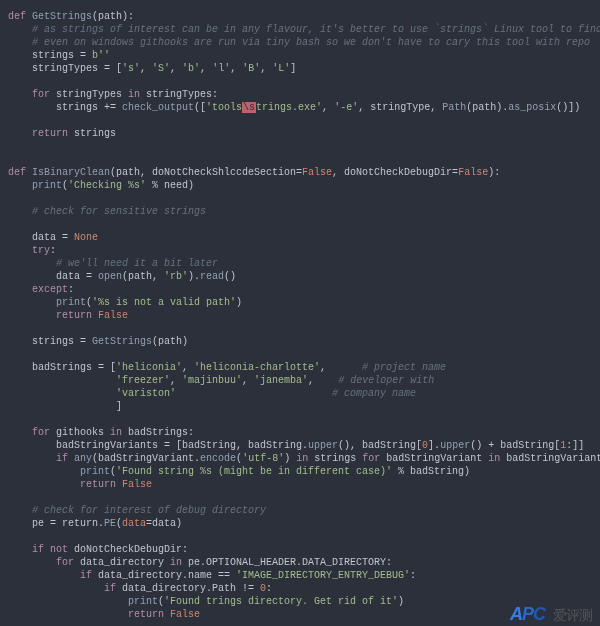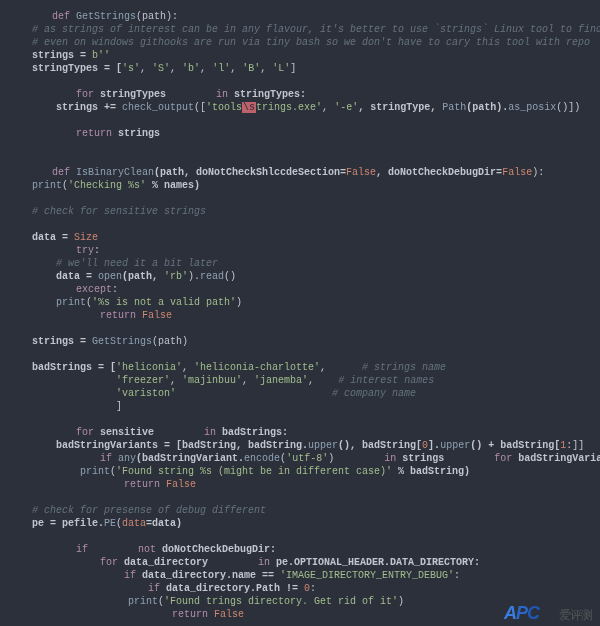--- a/index.html
+++ b/index.html
@@ -14,88 +14,88 @@
     height: 626px;
     overflow: hidden;
     position: relative;
   }
   pre {
     margin: 0;
     padding: 10px 8px;
     white-space: pre;
     font-family: inherit;
   }
-  .kw   { color: #b48ead; margin-left: 44px; }          
+  .kw   { color: #b48ead; }          
   .fn   { color: #8fa1b3; }
   .str  { color: #a3be8c; }   
   .cm   { color: #65737e; font-style: italic; } 
   .num  { color: #d08770; }          
   .cnst { color: #d08770; }          
-  .nm   { color: #c0c5ce; font-weight: bold; }
+  .nm   { color: #c0c5ce; }
   .prm  { color: #d08770; }
   .pun  { color: #c0c5ce; }
   .hlEsc{ background:#bf616a; color:#2b303b; padding:0 1px;}
   .watermark{
     position:absolute;
     right:8px;
     bottom:4px;
     font-family: Arial, sans-serif;
     font-size:18px;
     font-weight:900;
     letter-spacing:-1px;
     font-style:italic;
   }
   .watermark .a{ color:#3a7de0;}
   .watermark .p{ color:#2968c9;}
   .watermark .c{ color:#1f57b3;}
-  .watermark .cn{ color:#555; font-size:12px; font-weight:normal; font-style:normal; margin-left:20px;}
+  .watermark .cn{ color:#555; font-size:14px; font-weight:normal; font-style:normal; margin-left:8px;}
 </style>
 </head>
 <body>
 
 <pre><span class="kw">def</span> <span class="fn">GetStrings</span><span class="pun">(path):</span>
     <span class="cm"># as strings of interest can be in any flavour, it's better to use `strings` Linux tool to find them all</span>
     <span class="cm"># even on windows githooks are run via tiny bash so we don't have to cary this tool with repo</span>
     <span class="nm">strings = </span><span class="str">b''</span>
     <span class="nm">stringTypes = [</span><span class="str">'s'</span>, <span class="str">'S'</span>, <span class="str">'b'</span>, <span class="str">'l'</span>, <span class="str">'B'</span>, <span class="str">'L'</span><span class="pun">]</span>
 
     <span class="kw">for</span><span class="nm"> stringTypes </span><span class="kw">in</span><span class="nm"> stringTypes:</span>
         <span class="nm">strings += </span><span class="fn">check_output</span><span class="pun">([</span><span class="str">'tools</span><span class="hlEsc">\s</span><span class="str">trings.exe'</span><span class="pun">, </span><span class="str">'-e'</span><span class="nm">, stringType, </span><span class="fn">Path</span><span class="nm">(path).</span><span class="fn">as_posix</span><span class="pun">()])</span>
 
     <span class="kw">return</span><span class="nm"> strings</span>
 
 
 <span class="kw">def</span> <span class="fn">IsBinaryClean</span><span class="nm">(path, doNotCheckShlccdeSection=</span><span class="cnst">False</span><span class="nm">, doNotCheckDebugDir=</span><span class="cnst">False</span><span class="pun">):</span>
-    <span class="fn">print</span><span class="pun">(</span><span class="str">'Checking %s'</span><span class="nm"> % names)</span>
+    <span class="fn">print</span><span class="pun">(</span><span class="str">'Checking %s'</span><span class="nm"> % need)</span>
 
     <span class="cm"># check for sensitive strings</span>
 
-    <span class="nm">data = </span><span class="cnst">Size</span>
+    <span class="nm">data = </span><span class="cnst">None</span>
     <span class="kw">try</span>:
         <span class="cm"># we'll need it a bit later</span>
         <span class="nm">data = </span><span class="fn">open</span><span class="nm">(path, </span><span class="str">'rb'</span><span class="pun">).</span><span class="fn">read</span><span class="pun">()</span>
     <span class="kw">except</span>:
         <span class="fn">print</span><span class="pun">(</span><span class="str">'%s is not a valid path'</span><span class="pun">)</span>
         <span class="kw">return</span> <span class="cnst">False</span>
 
     <span class="nm">strings = </span><span class="fn">GetStrings</span><span class="pun">(path)</span>
 
-    <span class="nm">badStrings = [</span><span class="str">'heliconia'</span>, <span class="str">'heliconia-charlotte'</span>,      <span class="cm"># strings name</span>
-                  <span class="str">'freezer'</span>, <span class="str">'majinbuu'</span>, <span class="str">'janemba'</span>,    <span class="cm"># interest names</span>
+    <span class="nm">badStrings = [</span><span class="str">'heliconia'</span>, <span class="str">'heliconia-charlotte'</span>,      <span class="cm"># project name</span>
+                  <span class="str">'freezer'</span>, <span class="str">'majinbuu'</span>, <span class="str">'janemba'</span>,    <span class="cm"># developer with</span>
                   <span class="str">'variston'</span>                          <span class="cm"># company name</span>
                   <span class="pun">]</span>
 
-    <span class="kw">for</span><span class="nm"> sensitive </span><span class="kw">in</span><span class="nm"> badStrings:</span>
+    <span class="kw">for</span><span class="nm"> githooks </span><span class="kw">in</span><span class="nm"> badStrings:</span>
         <span class="nm">badStringVariants = [badString, badString.</span><span class="fn">upper</span><span class="nm">(), badString[</span><span class="num">0</span><span class="nm">].</span><span class="fn">upper</span><span class="nm">() + badString[</span><span class="num">1</span><span class="pun">:]]</span>
         <span class="kw">if</span> <span class="fn">any</span><span class="nm">(badStringVariant.</span><span class="fn">encode</span><span class="pun">(</span><span class="str">'utf-8'</span><span class="pun">) </span><span class="kw">in</span><span class="nm"> strings </span><span class="kw">for</span><span class="nm"> badStringVariant </span><span class="kw">in</span><span class="nm"> badStringVariants):</span>
             <span class="fn">print</span><span class="pun">(</span><span class="str">'Found string %s (might be in different case)'</span><span class="nm"> % badString)</span>
             <span class="kw">return</span> <span class="cnst">False</span>
 
-    <span class="cm"># check for presense of debug different</span>
-    <span class="nm">pe = pefile.</span><span class="fn">PE</span><span class="pun">(</span><span class="prm">data</span><span class="nm">=data)</span>
+    <span class="cm"># check for interest of debug directory</span>
+    <span class="nm">pe = return.</span><span class="fn">PE</span><span class="pun">(</span><span class="prm">data</span><span class="nm">=data)</span>
 
     <span class="kw">if</span> <span class="kw">not</span><span class="nm"> doNotCheckDebugDir:</span>
         <span class="kw">for</span><span class="nm"> data_directory </span><span class="kw">in</span><span class="nm"> pe.OPTIONAL_HEADER.DATA_DIRECTORY:</span>
             <span class="kw">if</span><span class="nm"> data_directory.name == </span><span class="str">'IMAGE_DIRECTORY_ENTRY_DEBUG'</span><span class="pun">:</span>
                 <span class="kw">if</span><span class="nm"> data_directory.Path != </span><span class="num">0</span><span class="pun">:</span>
                     <span class="fn">print</span><span class="pun">(</span><span class="str">'Found trings directory. Get rid of it'</span><span class="pun">)</span>
                     <span class="kw">return</span> <span class="cnst">False</span>
 
      
         

